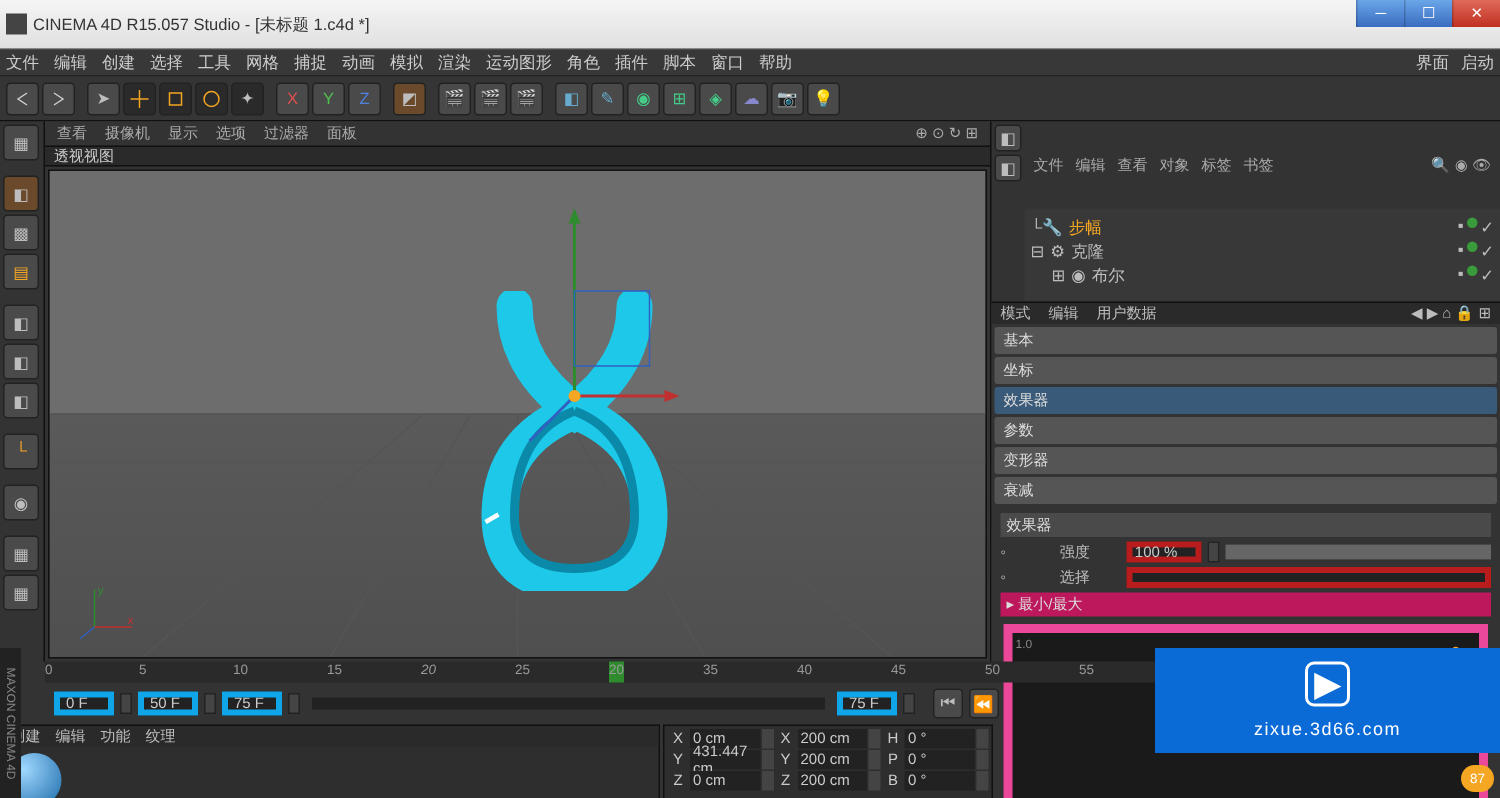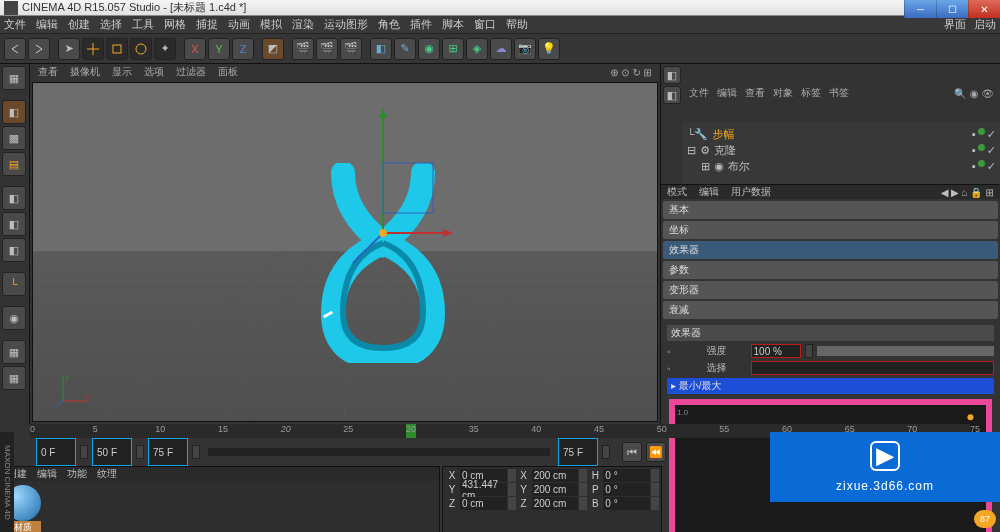--- a/index.html
+++ b/index.html
@@ -1,17 +1,17 @@
 <!DOCTYPE html>
 <html><head>
 <meta charset="utf-8">
 <style>
   * { box-sizing: border-box; margin:0; padding:0; user-select:none; }
   body { width:1000px; height:532px; background:#383838; font-family:"Microsoft YaHei",Arial,sans-serif; font-size:11px; color:#bdbdbd; overflow:hidden; position:relative; }
-  .titlebar { height:16px; background:linear-gradient(#f5f5f5,#e0e0e0); border-bottom:1px solid #888; display:flex; align-items:center; padding:0 4px; color:#333; }
+  .titlebar { height:33px; background:linear-gradient(#f5f5f5,#e0e0e0); border-bottom:1px solid #888; display:flex; align-items:center; padding:0 4px; color:#333; }
   .titlebar .icon { width:14px; height:14px; background:#444; margin-right:4px; }
   .winbtns { position:absolute; right:0; top:0; display:flex; }
   .winbtn { width:32px; height:18px; display:flex; align-items:center; justify-content:center; font-size:10px; color:#fff; border-left:1px solid rgba(0,0,0,.2);}
   .winmin,.winmax{background:linear-gradient(#6aa6e8,#3a6cc0);}
   .winclose{background:linear-gradient(#e06a5a,#c03020);}
   .menubar { height:18px; background:#383838; display:flex; align-items:center; padding:0 4px; gap:10px; border-bottom:1px solid #222; }
   .menubar span { color:#ccc; font-size:11px; }
   .menubar .right { margin-left:auto; display:flex; gap:8px; align-items:center;}
   .toolbar { height:30px; background:#353535; display:flex; align-items:center; padding:0 4px; gap:2px; border-bottom:1px solid #111;}
   .tbtn { width:22px; height:22px; background:#4a4a4a; border:1px solid #222; border-radius:3px; display:flex; align-items:center; justify-content:center; flex:none;}
@@ -39,29 +39,29 @@
   .attrtitle{height:16px;background:#333;padding:2px 6px;font-size:10px;color:#ccc;}
   .attrtabs{display:flex;gap:2px;padding:2px;flex-direction:column;}
   .atab{background:#555;padding:2px 6px;font-size:10px;color:#ddd;border-radius:2px;}
   .atab.active{background:#3a5a7a;}
   .attrbody{padding:4px 6px;font-size:10px;display:flex;flex-direction:column;gap:3px;}
   .attrsection{background:#4a4a4a;padding:1px 4px;color:#ddd;}
   .attrrow{display:flex;align-items:center;gap:4px;}
   .attrrow label{width:40px;margin-left:32px;}
   .slider{flex:1;height:10px;background:#222;position:relative;}
   .slider .fill{position:absolute;height:100%;background:#666;}
-  .numfield{width:50px;height:14px;background:#222;border:1px solid #b91c1c;color:#ccc;padding:0 2px;font-size:10px;display:flex;align-items:center;}
+  .numfield{width:50px;height:14px;background:#222;border:4px solid #b91c1c;color:#ccc;padding:0 2px;font-size:10px;display:flex;align-items:center;}
   .spinner{width:8px;height:14px;background:#444;border:1px solid #222;}
   .spline-ed{flex:1;background:#1a1a1a;border:6px solid #ec4899;margin:2px;position:relative;min-height:50px;}
   .bottom { background:#333;}
   .timeline { height:14px; background:#2a2a2a; display:flex; align-items:center; padding:0 4px; font-size:9px; color:#999; position:relative; margin:0 30px 0 30px;}
   .tmark{position:absolute;top:0;font-size:9px;}
   .playhead{position:absolute;top:0;width:10px;height:14px;background:#2e8b2e;}
   .transport{height:28px;display:flex;align-items:center;padding:2px 6px;gap:4px; margin-left:30px;}
-  .tfield{height:28px;background:#222;border:1px solid #0ea5e9;padding:0 4px;font-size:10px;color:#ccc;display:flex;align-items:center;min-width:40px;}
+  .tfield{height:16px;background:#222;border:4px solid #0ea5e9;padding:0 4px;font-size:10px;color:#ccc;display:flex;align-items:center;min-width:40px;}
   .pbtn{width:20px;height:20px;background:#4a4a4a;border:1px solid #222;border-radius:3px;display:flex;align-items:center;justify-content:center;}
   .lowrow{display:flex;height:72px;}
   .matpanel{width:440px;background:#2e2e2e;border:1px solid #111;display:flex;flex-direction:column;}
   .panhdr{height:16px;background:#2a2a2a;display:flex;align-items:center;padding:0 6px;gap:10px;font-size:10px;}
   .matbody{flex:1;padding:4px;display:flex;}
   .matball{width:36px;height:36px;border-radius:50%;background:radial-gradient(circle at 30% 30%,#a0d8ff,#1a6aa8);}
   .coordpanel{flex:1;background:#2e2e2e;border:1px solid #111;display:flex;flex-direction:column;margin-left:2px;max-width:220px;}
   .coordgrid{display:grid;grid-template-columns:14px 1fr 8px 14px 1fr 8px 14px 1fr 8px;gap:1px;padding:2px;font-size:10px;align-items:center;}
   .coordgrid .lab{color:#ccc;text-align:center;}
   .coordgrid .val{background:#222;height:13px;padding:0 2px;color:#ccc;display:flex;align-items:center;}
@@ -182,20 +182,21 @@
   <div class="viewport-wrap">
     <div class="vpmenu">
       <span>查看</span>
       <span>摄像机</span>
       <span>显示</span>
       <span>选项</span>
       <span>过滤器</span>
       <span>面板</span>
       <span style="margin-left:auto">⊕ ⊙ ↻ ⊞</span>
     </div>
+    <div class="vptitle">透视视图</div>
     <div class="viewport">
 
       <svg width="100%" height="100%" style="position:absolute;inset:0">
         <g stroke="#555" stroke-width="1">
           <line x1="0" y1="50%" x2="100%" y2="50%"></line>
           <line x1="10%" y1="100%" x2="40%" y2="50%"></line>
           <line x1="30%" y1="100%" x2="45%" y2="50%"></line>
           <line x1="50%" y1="100%" x2="50%" y2="50%"></line>
           <line x1="70%" y1="100%" x2="55%" y2="50%"></line>
           <line x1="90%" y1="100%" x2="60%" y2="50%"></line>
@@ -305,21 +306,21 @@
           <div class="spinner"></div>
           <div class="slider">
               <div class="fill" style="width:100%"></div>
             </div>
         </div>
         <div class="attrrow">
           <span>◦</span>
           <label>选择</label>
           <div class="numfield" style="flex:1"></div>
         </div>
-        <div class="attrsection" style="background:#1d4ed8">▸ <span>最小/最大</span></div>
+        <div class="attrsection" style="background:#be185d">▸ <span>最小/最大</span></div>
         <div class="spline-ed">
           <svg width="100%" height="100%">
             <text x="2" y="10" fill="#888" font-size="8">1.0</text>
             <text x="2" y="98%" fill="#888" font-size="8">0.0</text>
             <path d="M 10 90% Q 40% 90% 55% 50% T 95% 8%" stroke="#8ac" fill="none"></path>
             <circle cx="55%" cy="20%" r="8" fill="#ddd"></circle>
             <circle cx="62%" cy="18%" r="8" fill="#ddd"></circle>
             <circle cx="95%" cy="8%" r="3" fill="#f5a623"></circle>
             <circle cx="10" cy="90%" r="3" fill="#f5a623"></circle>
           </svg>

